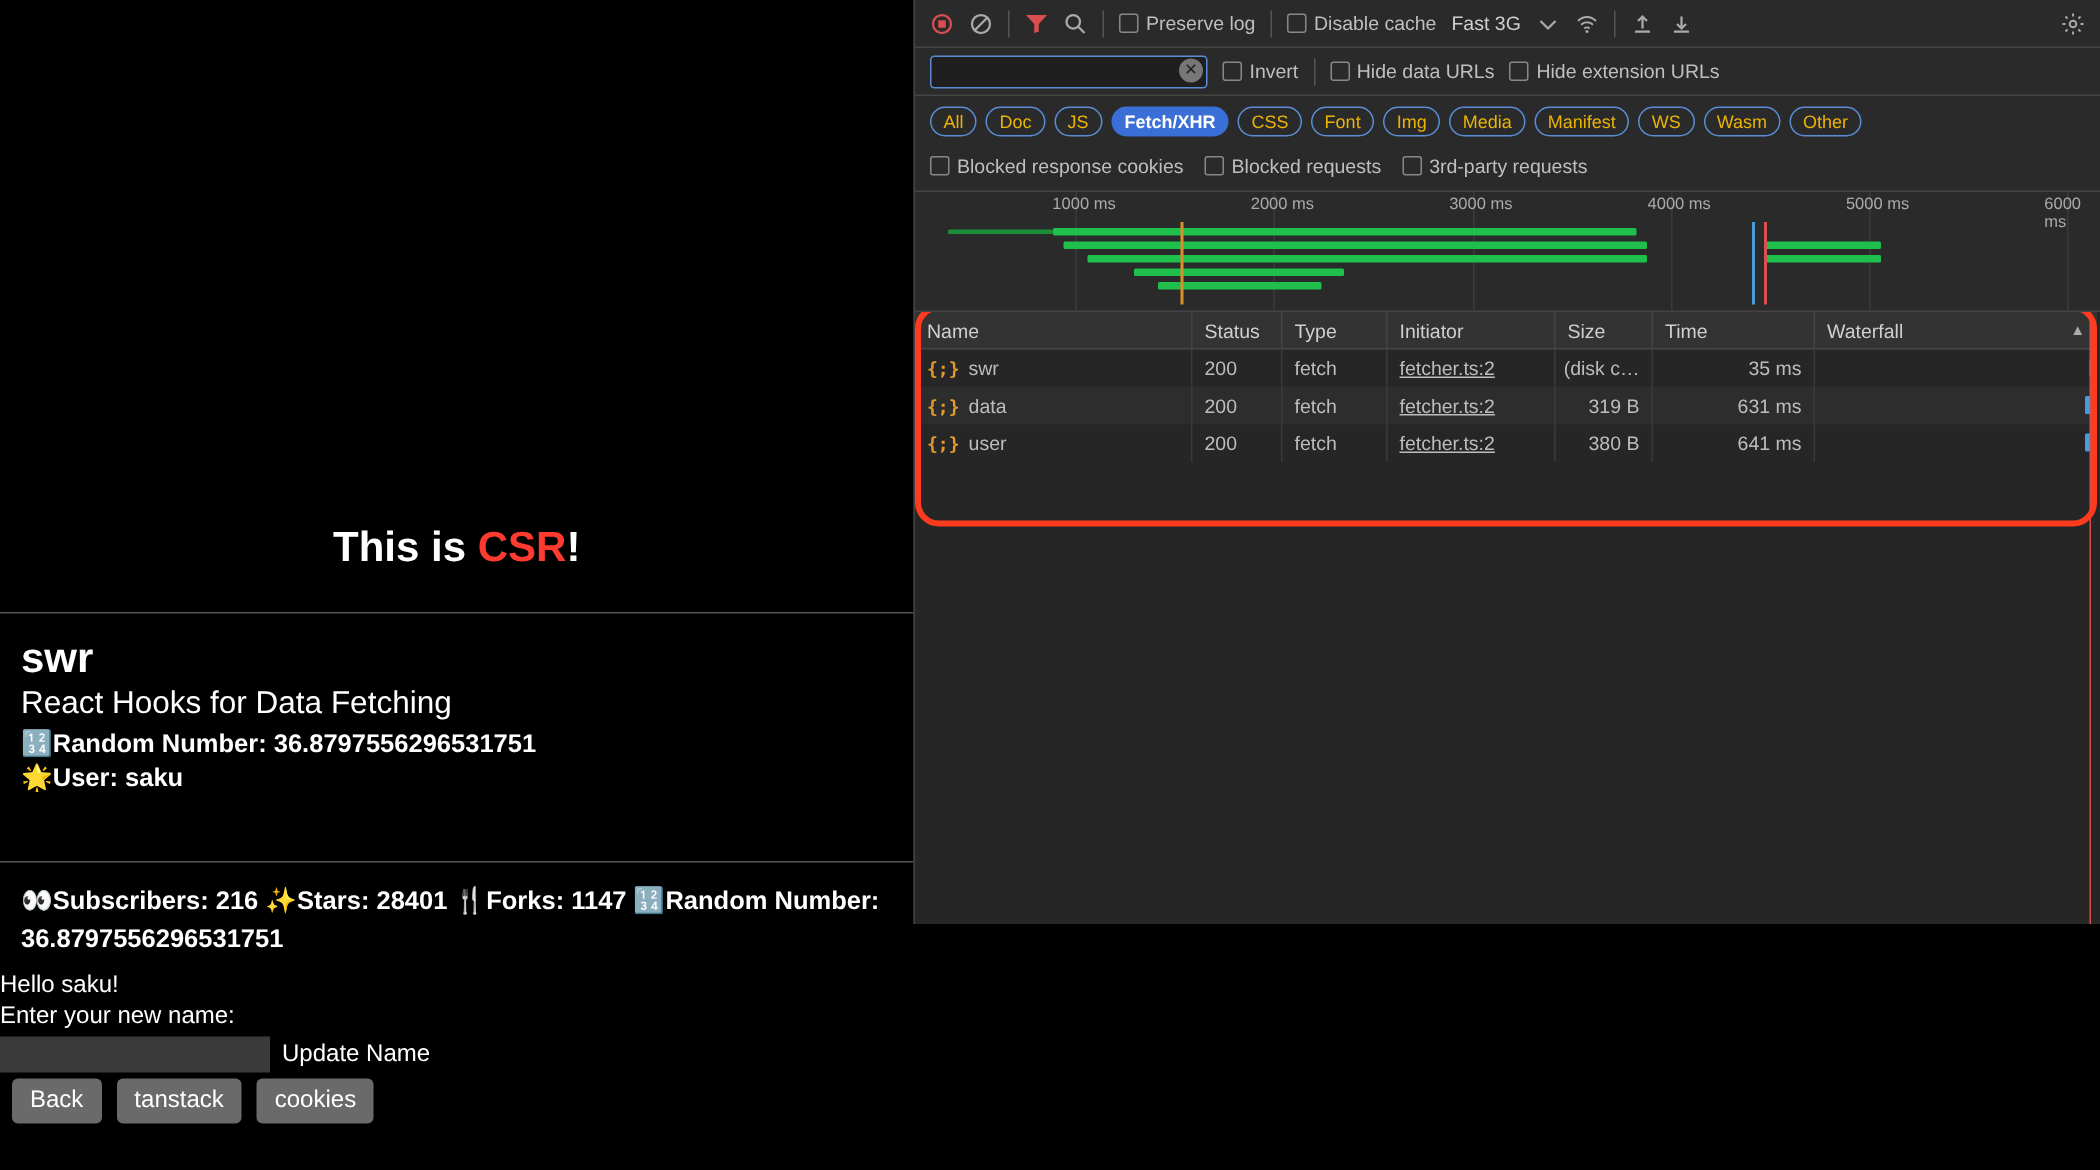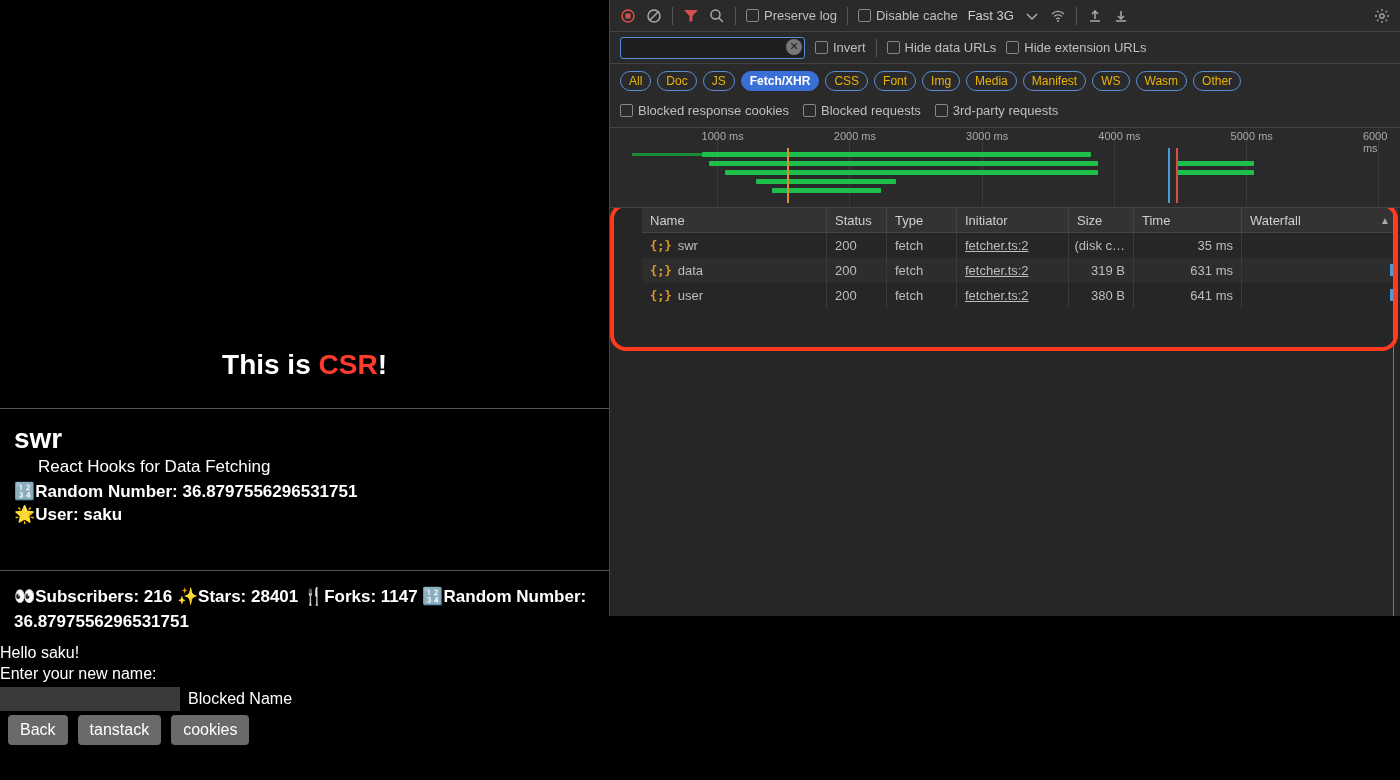--- a/index.html
+++ b/index.html
@@ -7,21 +7,21 @@
   body { display: flex; background: #000; color: #fff; }
 
   
   .app { width: 609px; height: 780px; background: #000; color: #fff; display: flex; flex-direction: column; }
   .app-top { flex: 0 0 373px; display: flex; align-items: flex-end; justify-content: center; padding-bottom: 0; }
   .app-title { font-size: 28px; font-weight: 800; text-align: center; margin-bottom: -8px; }
   .app-title .red { color: #ff3b30; }
   .divider { border: none; border-top: 1px solid #555; margin-top: 35px; }
   .block { padding: 10px 14px; }
   .swr-title { font-size: 28px; font-weight: 800; margin-top: 4px; margin-bottom: 2px; }
-  .swr-sub { font-size: 17px; margin-bottom: 4px; margin-left: 24px; }
+  .swr-sub { font-size: 21px; margin-bottom: 4px; }
   .stat-line { font-size: 17px; font-weight: 700; margin-top: 2px; }
   .metrics { font-size: 17px; font-weight: 700; line-height: 1.45; margin-top: 4px; }
   .hello { font-size: 16px; margin-top: 10px; margin-left: -14px; padding-left: 0; }
   .enter-label { font-size: 16px; margin-top: 3px; margin-left: -14px; }
   .name-row { display: flex; align-items: center; gap: 8px; margin-top: 4px; margin-left: -14px; }
   .name-input { width: 180px; height: 24px; background: #3a3a3a; border: none; color: #fff; padding: 2px 4px; }
   .update-txt { font-size: 16px; }
   .btn-row { display: flex; gap: 10px; margin-top: 4px; margin-left: -6px; }
   .btn { background: #6a6a6a; border: none; color: #fff; font-size: 16px; padding: 6px 12px; border-radius: 4px; cursor: pointer; }
 
@@ -57,21 +57,21 @@
   .lane { position: relative; height: 6px; margin-bottom: 3px; }
   .bar { position: absolute; height: 5px; background: #1fbf4b; border-radius:1px; }
   .bar.thin { height:3px; background:#1a8d38; top:1px;}
   .tl-marker { position:absolute; top:20px; bottom:4px; width:2px; }
   .tl-marker.red { background:#d94f4f; }
   .tl-marker.blue { background:#4b9bd9; }
   .tl-marker.orange { background:#d98f2e; }
 
   .table-area { flex: 1; position: relative; background: #262626; overflow:hidden; }
   .table-highlight { position: absolute; top: -5px; left: 0; right: 2px; height: 148px; border: 4px solid #ff3b1f; border-radius: 16px; pointer-events: none; z-index: 5; }
-  .net-table { position: absolute; inset: 0 2px 0 0; margin-left: 32px; }
+  .net-table { position: absolute; inset: 0 2px 0 0; }
   .thead, .trow { display: grid; grid-template-columns: 185px 60px 70px 112px 65px 108px 1fr; align-items: center; height: 25px; font-size: 13px; }
   .thead { background: #333; color: #cfcfcf; border-bottom: 1px solid #444; }
   .thead > div { padding: 0 8px; border-right: 1px solid #444; height:100%; display:flex; align-items:center; cursor:pointer; }
   .thead > div:last-child { border-right: none; justify-content:space-between;}
   .trow { color: #bdbdbd; }
   .trow.alt { background: #2d2d2d; }
   .trow > div { padding: 0 8px; overflow: hidden; text-overflow: ellipsis; white-space: nowrap; border-right:1px solid #3a3a3a; height:100%; display:flex; align-items:center;}
   .trow > div:last-child{border-right:none; position:relative;}
   .cell-name { display: flex; align-items: center; gap: 6px; }
   .js-badge { color: #e09a2e; font-weight: 700; font-size: 12px; font-family: monospace;}
@@ -99,21 +99,21 @@
     <div class="stat-line">🔢Random Number: 36.8797556296531751</div>
     <div class="stat-line">🌟User: saku</div>
   </div>
   <hr class="divider">
   <div class="block">
     <div class="metrics">👀Subscribers: 216 ✨Stars: 28401 🍴Forks: 1147 🔢Random Number: 36.8797556296531751</div>
     <div class="hello">Hello saku!</div>
     <div class="enter-label">Enter your new name:</div>
     <div class="name-row">
       <input class="name-input" style="">
-      <span class="update-txt">Blocked Name</span>
+      <span class="update-txt">Update Name</span>
     </div>
     <div class="btn-row">
       <button class="btn">Back</button>
       <button class="btn">tanstack</button>
       <button class="btn">cookies</button>
     </div>
   </div>
 </div>
 
 <div class="devtools">

